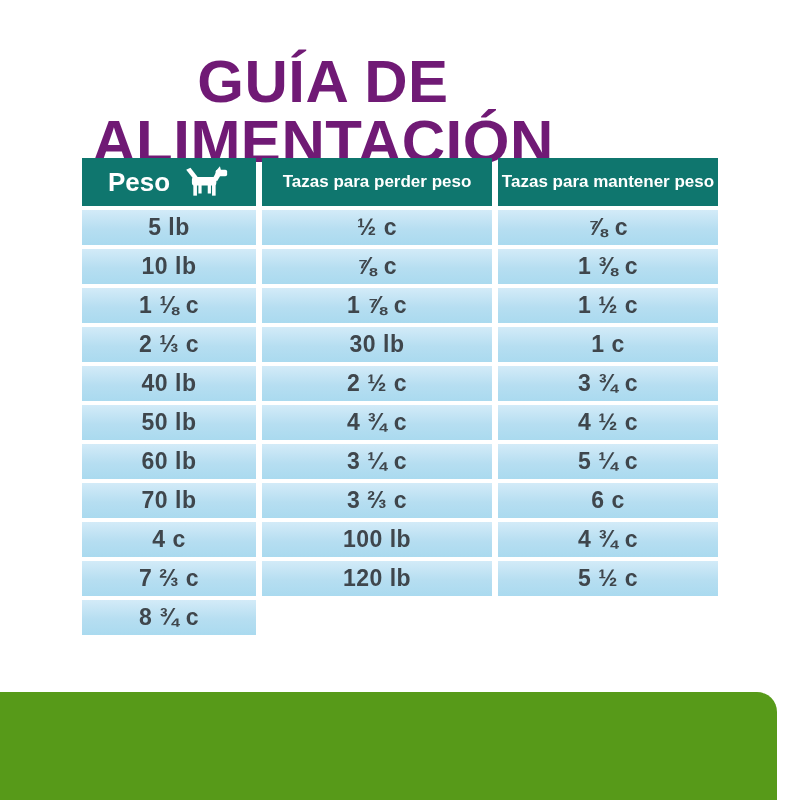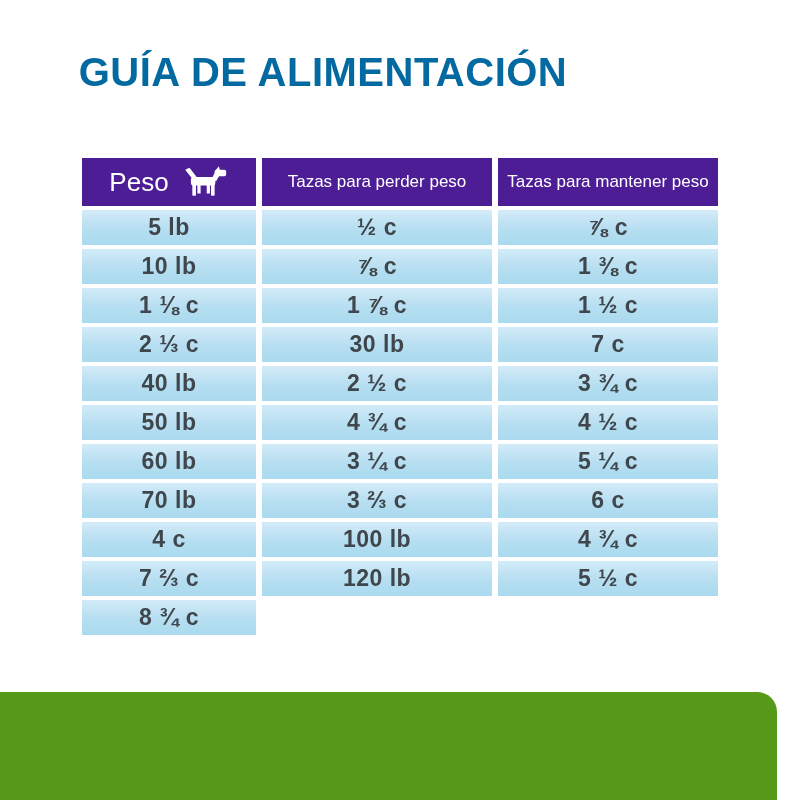--- a/index.html
+++ b/index.html
@@ -11,24 +11,24 @@
     overflow: hidden;
   }
   .page { position: absolute; inset: 0; }
 
   h1.title {
     position: absolute;
     top: 52px;
     left: 0;
     width: 646px;
     text-align: center;
-    font-size: 40px;
+    font-size: 60px;
     font-weight: bold;
     letter-spacing: 0.5px;
-    color: #0369a1;
+    color: #701a75;
     line-height: 1;
   }
 
   .table {
     position: absolute;
     left: 82px;
     top: 158px;
     width: 636px;
     display: grid;
     grid-template-columns: 174px 230px 220px;
@@ -36,23 +36,23 @@
     gap: 4px 6px;
   }
 
   .cell {
     display: flex;
     align-items: center;
     justify-content: center;
   }
 
   .cell.header {
-    background: #4c1d95;
+    background: #0f766e;
     color: #ffffff;
-    font-weight: normal;
+    font-weight: bold;
     font-size: 17px;
   }
   .cell.header.first {
     font-size: 26px;
     gap: 14px;
   }
   .cell.header.first .dog { width: 46px; height: 32px; }
 
   .cell.data {
     background: linear-gradient(180deg, #d3ebf8 0%, #b6def1 55%, #aadaef 100%);
@@ -110,21 +110,21 @@
       <div class="cell data">½ c</div>
       <div class="cell data">⅞ c</div>
       <div class="cell data">10 lb</div>
       <div class="cell data">⅞ c</div>
       <div class="cell data">1 ⅜ c</div>
       <div class="cell data">1 ⅛ c</div>
       <div class="cell data">1 ⅞ c</div>
       <div class="cell data">1 ½ c</div>
       <div class="cell data">2 ⅓ c</div>
       <div class="cell data">30 lb</div>
-      <div class="cell data">7 c</div>
+      <div class="cell data">1 c</div>
       <div class="cell data">40 lb</div>
       <div class="cell data">2 ½ c</div>
       <div class="cell data">3 ¾ c</div>
       <div class="cell data">50 lb</div>
       <div class="cell data">4 ¾ c</div>
       <div class="cell data">4 ½ c</div>
       <div class="cell data">60 lb</div>
       <div class="cell data">3 ¼ c</div>
       <div class="cell data">5 ¼ c</div>
       <div class="cell data">70 lb</div>

